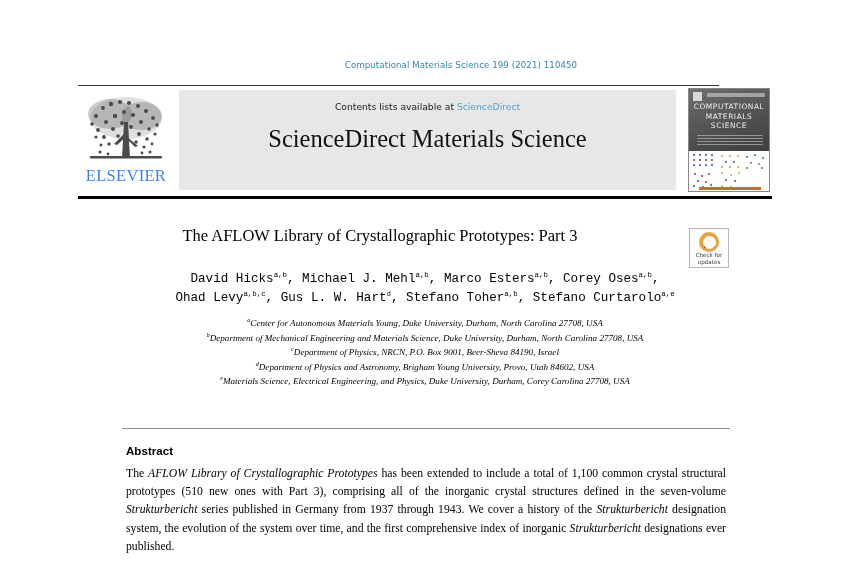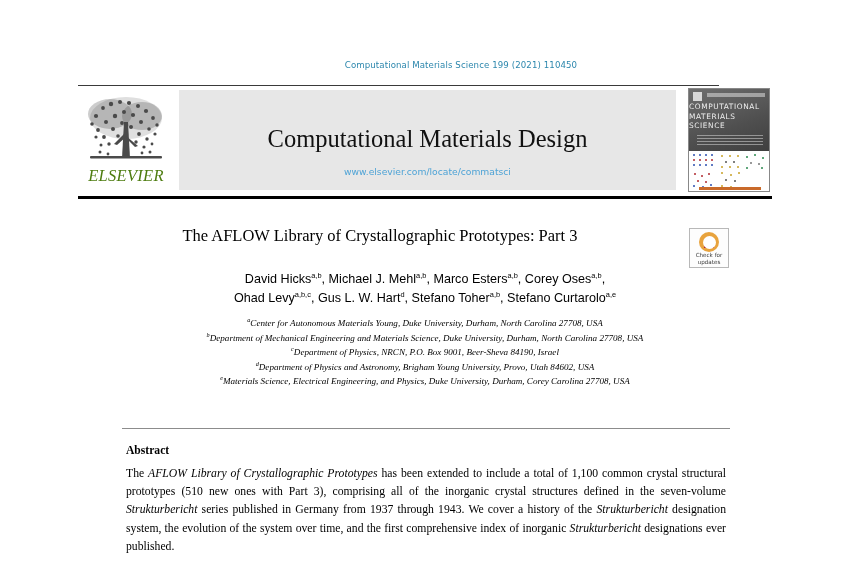--- a/index.html
+++ b/index.html
@@ -65,23 +65,22 @@
   }
   .elsevier-word {
     position: absolute;
     left: 0;
     top: 74px;
     width: 92px;
     text-align: center;
     font-family: "Liberation Serif", serif;
     font-size: 16.5px;
     letter-spacing: 0.3px;
-    color: #4d7c0f;
+    color: #3b82f6;
     white-space: nowrap;
-    font-style: italic;
   }
 
   
   .banner {
     position: absolute;
     left: 179px;
     top: 90px;
     width: 497px;
     height: 100px;
     background: #e7e7e7;
@@ -152,21 +151,21 @@
     position: absolute;
     left: 18px; top: 4px;
     width: 58px; height: 4px;
     background: rgba(220,220,220,0.55);
   }
   .cover-title {
     position: absolute;
     left: 0;
     top: 13px;
     width: 100%;
-    text-align: left;
+    text-align: center;
     font-family: "DejaVu Sans", sans-serif;
     font-size: 7.4px;
     line-height: 9.6px;
     letter-spacing: 0.6px;
     color: #efefef;
   }
   .cover-meta {
     position: absolute;
     left: 8px;
     top: 46px;
@@ -286,21 +285,21 @@
     color: #3a3a3a;
   }
 
   
   .authors {
     position: absolute;
     left: 75px;
     top: 270px;
     width: 700px;
     text-align: center;
-    font-family: Liberation Sans, sans-serif;
+    font-family: Liberation Mono, monospace;
     font-size: 12.6px;
     line-height: 19px;
     color: #000000;
   }
   .authors sup {
     font-size: 7.4px;
     vertical-align: super;
     line-height: 0;
   }
 
@@ -332,21 +331,21 @@
     width: 608px;
     height: 1.3px;
     background: #8c8c8c;
   }
 
   
   .abstract-heading {
     position: absolute;
     left: 126px;
     top: 444px;
-    font-family: Liberation Serif, serif;
+    font-family: Liberation Sans, sans-serif;
     font-size: 11.6px;
     font-weight: bold;
     color: #000000;
   }
   .abstract-body {
     position: absolute;
     left: 126px;
     top: 465px;
     width: 600px;
     font-family: "Liberation Serif", serif;
@@ -410,22 +409,24 @@
         <circle cx="20" cy="60" r="1.5"></circle>
           <circle cx="28" cy="62" r="1.4"></circle>
         <circle cx="62" cy="61" r="1.4"></circle>
           <circle cx="70" cy="60" r="1.5"></circle>
       </g>
     </svg>
     <div class="elsevier-word">ELSEVIER</div>
   </div>
 
   <div class="banner">
-    <div class="banner-journal">Computational Materials Design</div>
-    <div class="banner-url">www.elsevier.com/locate/commatsci</div>
+    <div class="banner-contents">
+      <span>Contents lists available at </span><span class="sd-link">ScienceDirect</span>
+    </div>
+    <div class="banner-journal">ScienceDirect Materials Science</div>
   </div>
 
   <div class="cover">
     <div class="cover-top"></div>
     <div class="cover-mini-logo"></div>
     <div class="cover-topline"></div>
     <div class="cover-title">
       <div>COMPUTATIONAL</div>
       <div>MATERIALS</div>
       <div>SCIENCE</div>

